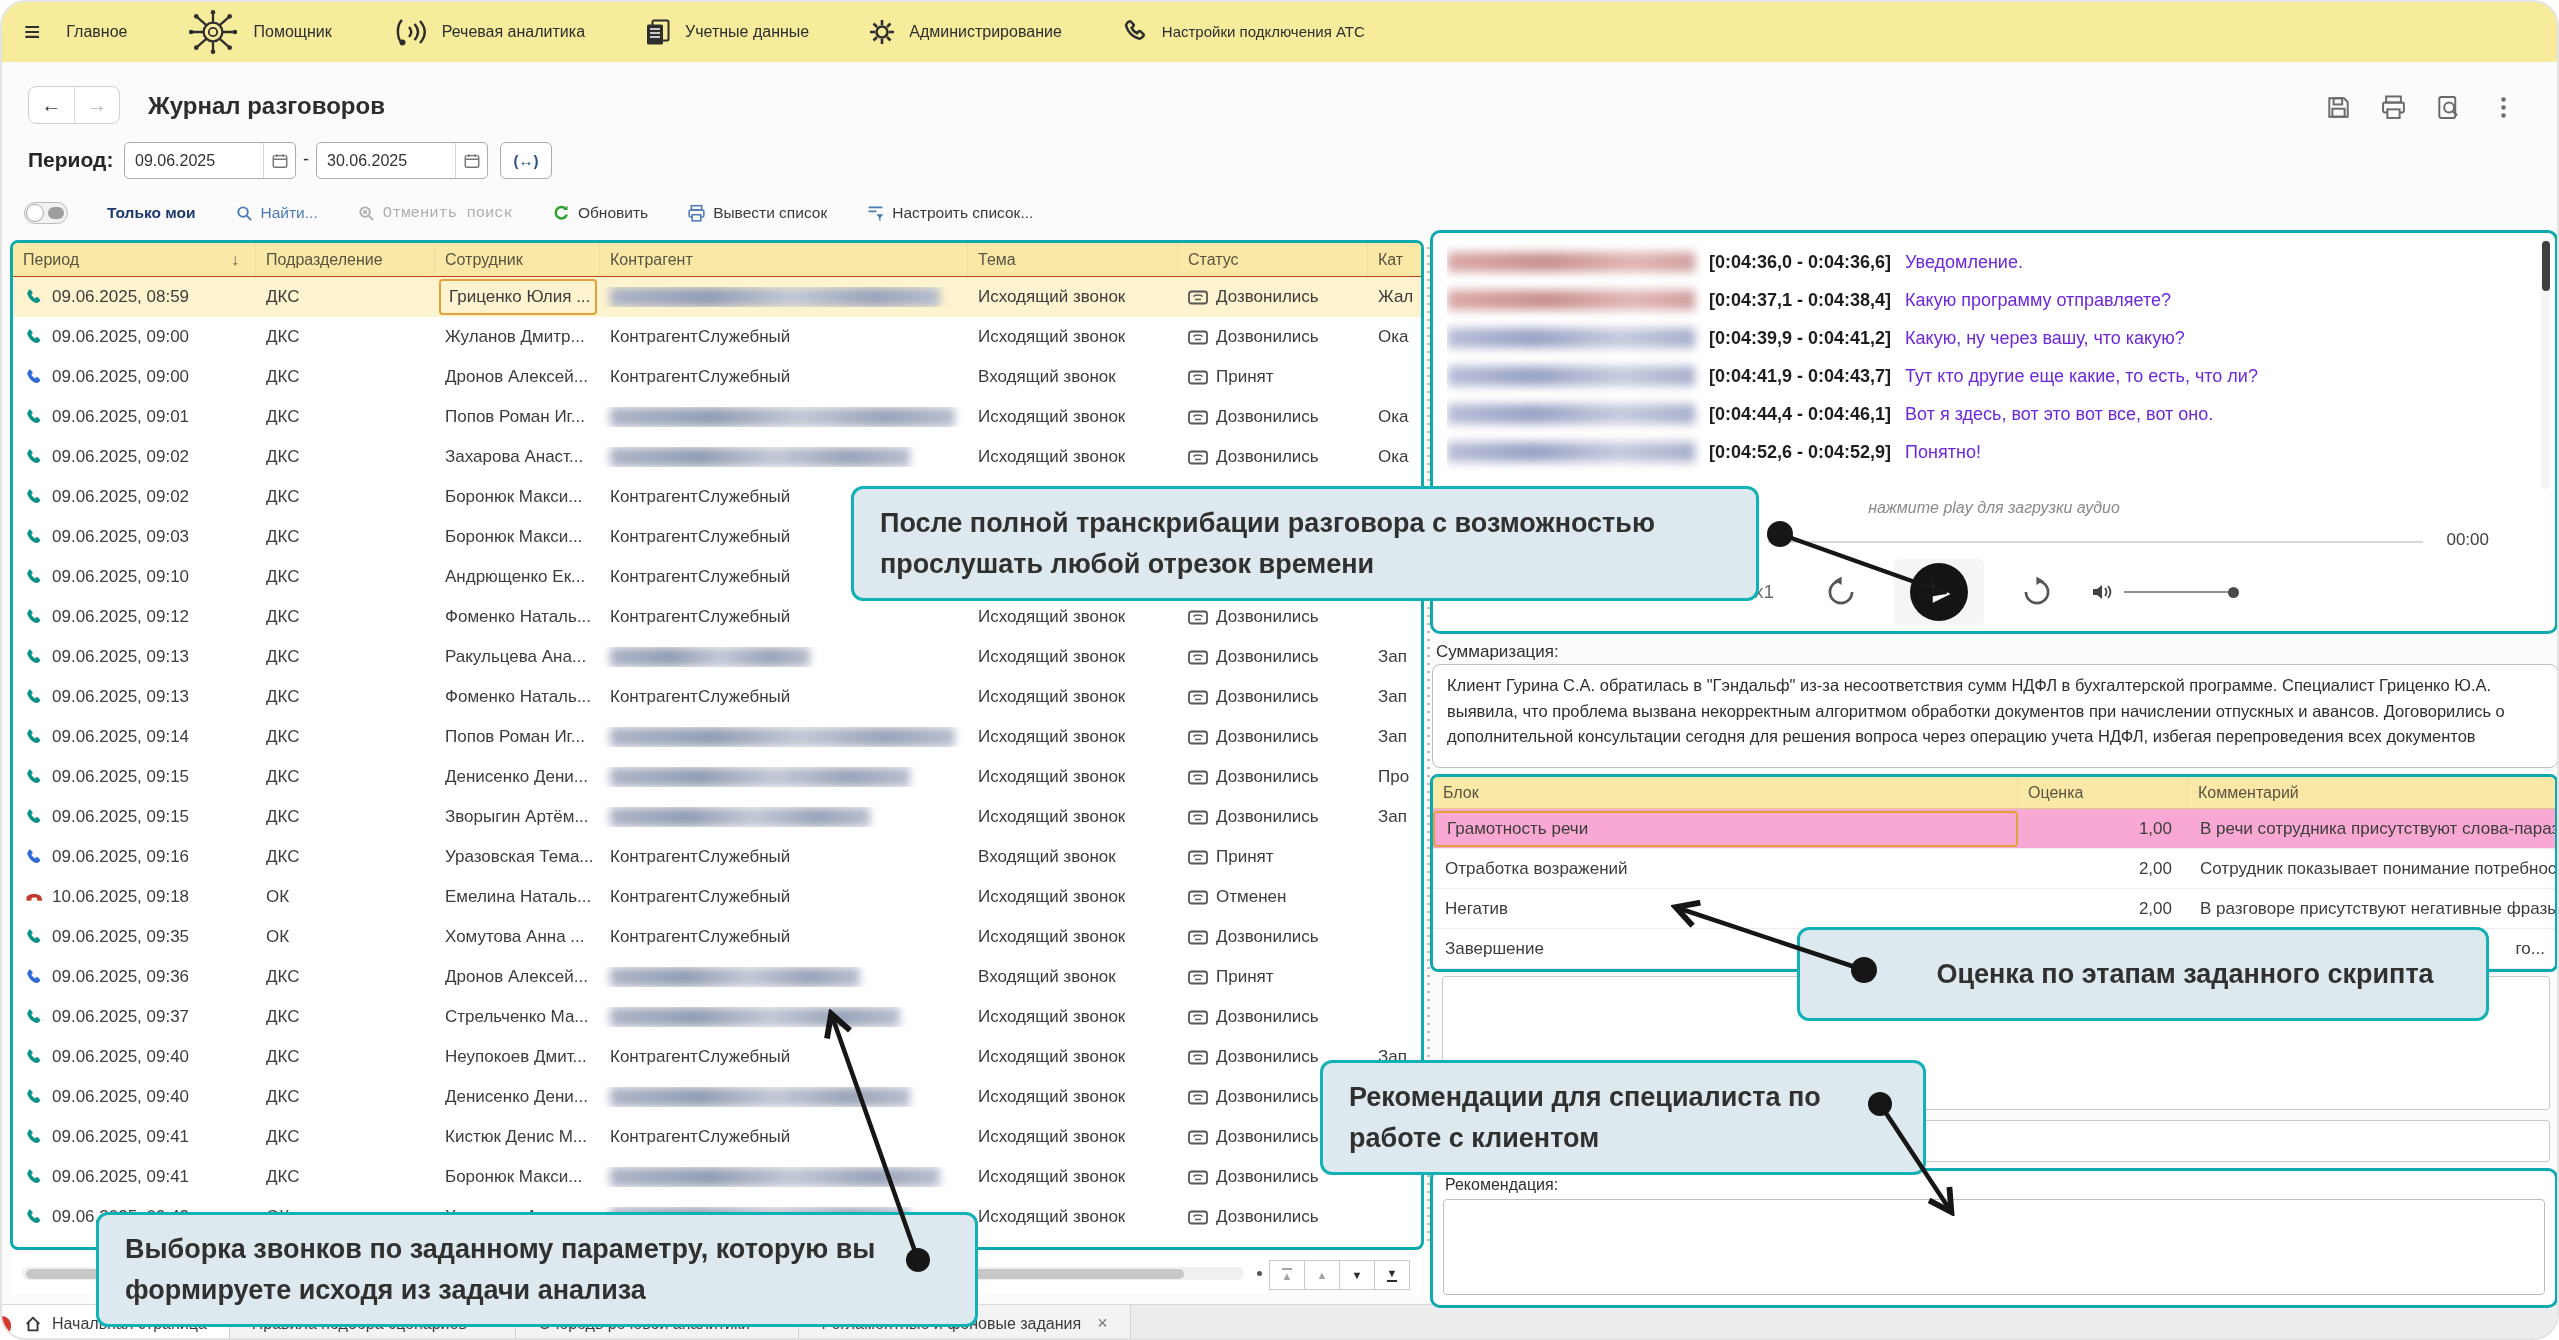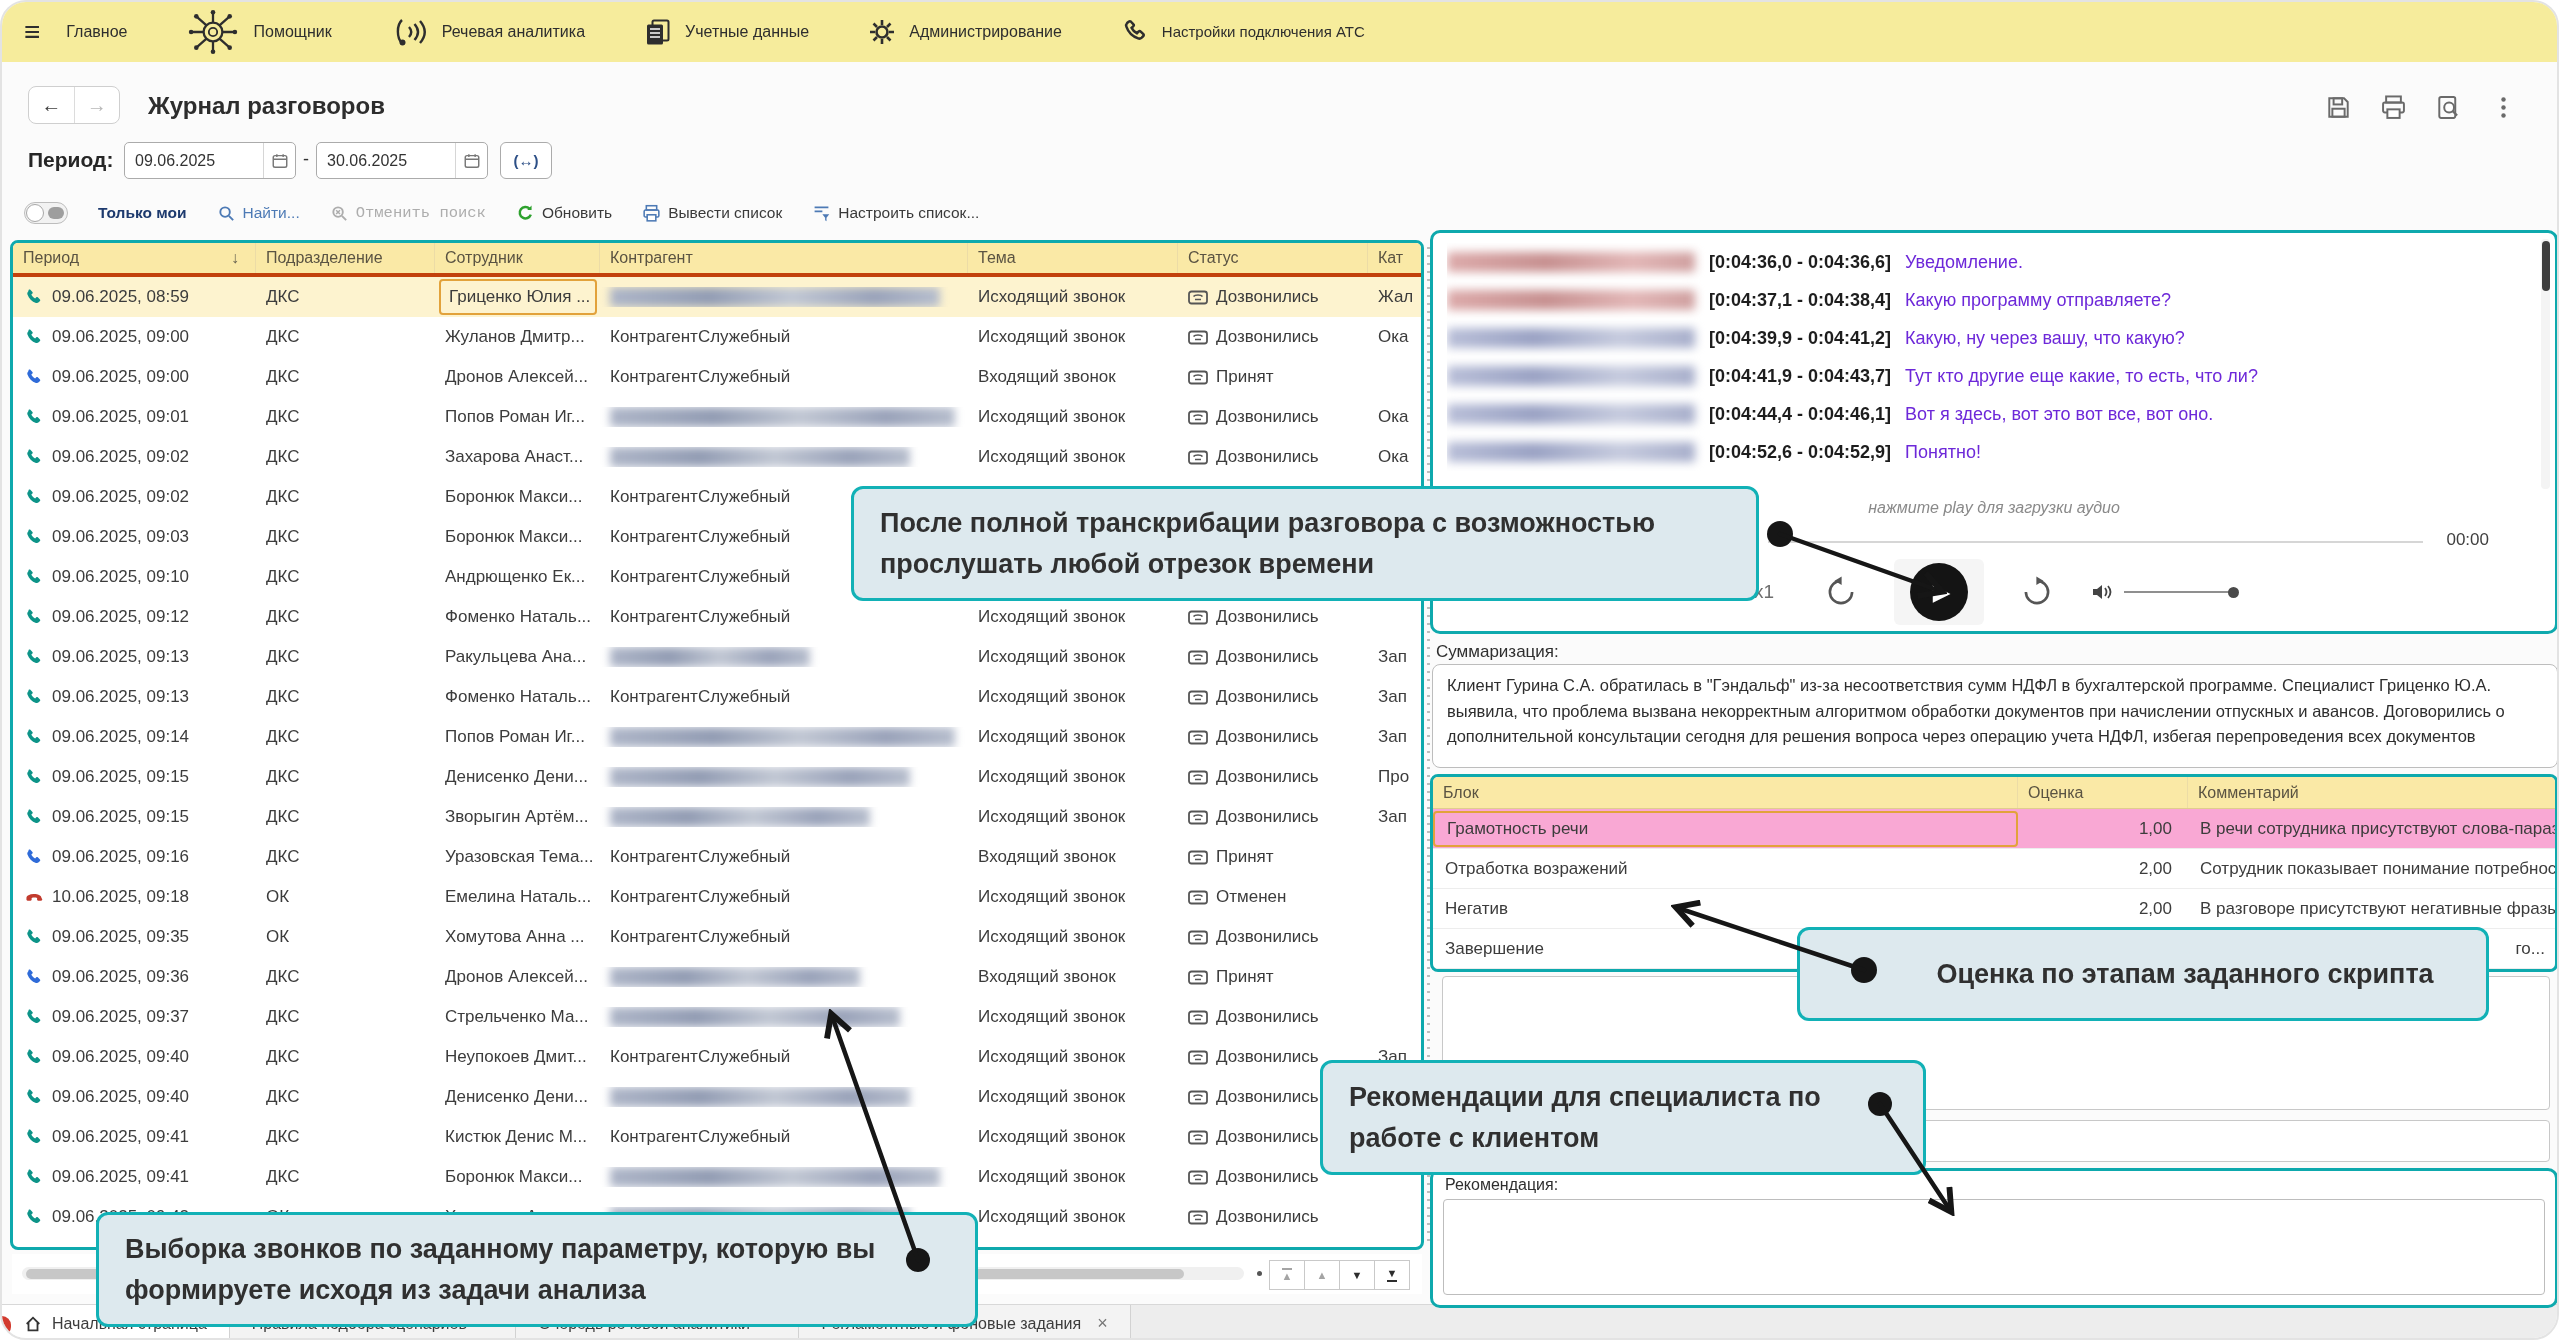--- a/index.html
+++ b/index.html
@@ -25,33 +25,33 @@
   .winicons .wicon svg{width:100%;height:100%;}
   
   .period-label{position:absolute;left:26px;top:146px;font-size:21px;font-weight:bold;color:#262626;z-index:3;}
   .date-input{position:absolute;top:140px;width:172px;height:37px;background:#fff;border:1px solid #ababab;border-radius:5px;display:flex;align-items:center;z-index:3;}
   .date-input .di-text{flex:1;padding-left:10px;font-size:16px;color:#333;}
   .date-input .di-cal{width:32px;height:100%;border-left:1px solid #d6d6d6;display:flex;align-items:center;justify-content:center;}
   .di-cal svg{width:18px;height:18px;}
   .date-dash{position:absolute;left:301px;top:147px;font-size:18px;color:#333;z-index:3;}
   .range-btn{position:absolute;left:498px;top:140px;width:52px;height:37px;background:#fff;border:1px solid #ababab;border-radius:6px;display:flex;align-items:center;justify-content:center;font-size:15px;font-weight:bold;color:#2c4f86;z-index:3;cursor:pointer;}
   
-  .toolbar{position:absolute;left:22px;top:196px;height:30px;display:flex;align-items:center;gap:30px;z-index:3;font-size:15.5px;}
+  .toolbar{position:absolute;left:22px;top:196px;height:30px;display:flex;align-items:center;gap:39px;z-index:3;font-size:15.5px;}
   .tb-item{display:flex;align-items:center;gap:7px;cursor:pointer;white-space:nowrap;}
   .tb-item svg{width:19px;height:19px;}
   .toggle{width:44px;height:22px;border-radius:11px;background:#f2f2f2;border:1px solid #bdbdbd;position:relative;cursor:pointer;}
   .toggle .knob{position:absolute;left:1px;top:1px;width:18px;height:18px;border-radius:50%;background:#fff;border:1px solid #a8a8a8;}
   .toggle .bar{position:absolute;right:3px;top:4px;width:16px;height:12px;border-radius:7px;background:#9e9e9e;}
   .only-my{color:#1d3a6e;font-weight:bold;}
   .lnk-find{color:#4d7ab5;}
   .lnk-muted{color:#adadad;font-family:Liberation Mono, monospace;}
   .lnk-dark{color:#3a3a3a;}
   
   .calls-panel{position:absolute;left:8px;top:238px;width:1414px;height:1010px;border:3px solid #0ea9ad;border-radius:8px;background:#fff;overflow:hidden;z-index:8;}
-  .tbl-header{display:grid;grid-template-columns:243px 179px 165px 368px 210px 190px 1fr;height:34px;background:#fae9a6;border-bottom:4px solid #c2410c;font-size:16px;color:#5a5342;align-items:stretch;}
+  .tbl-header{display:grid;grid-template-columns:243px 179px 165px 368px 210px 190px 1fr;height:34px;background:#fae9a6;border-bottom:1px solid #c2410c;font-size:16px;color:#5a5342;align-items:stretch;}
   .hcell{display:flex;align-items:center;padding-left:10px;border-right:1px solid #ecdca6;overflow:hidden;white-space:nowrap;}
   .hcell .sort{margin-left:auto;margin-right:16px;color:#6b6552;}
   .row{display:grid;grid-template-columns:243px 179px 165px 368px 210px 190px 1fr;height:40px;align-items:center;font-size:17px;color:#3c3c3c;}
   .row.sel{background:#fdf3cf;}
   .cell{padding-left:10px;white-space:nowrap;overflow:hidden;display:flex;align-items:center;gap:8px;}
   .call-ico{display:inline-flex;width:21px;height:21px;flex:none;}
   .call-ico svg{width:100%;height:100%;}
   .call-out{color:#0d9488;}
   .call-in{color:#2f6bd8;}
   .call-missed{color:#c23b2e;transform:rotate(135deg);}

